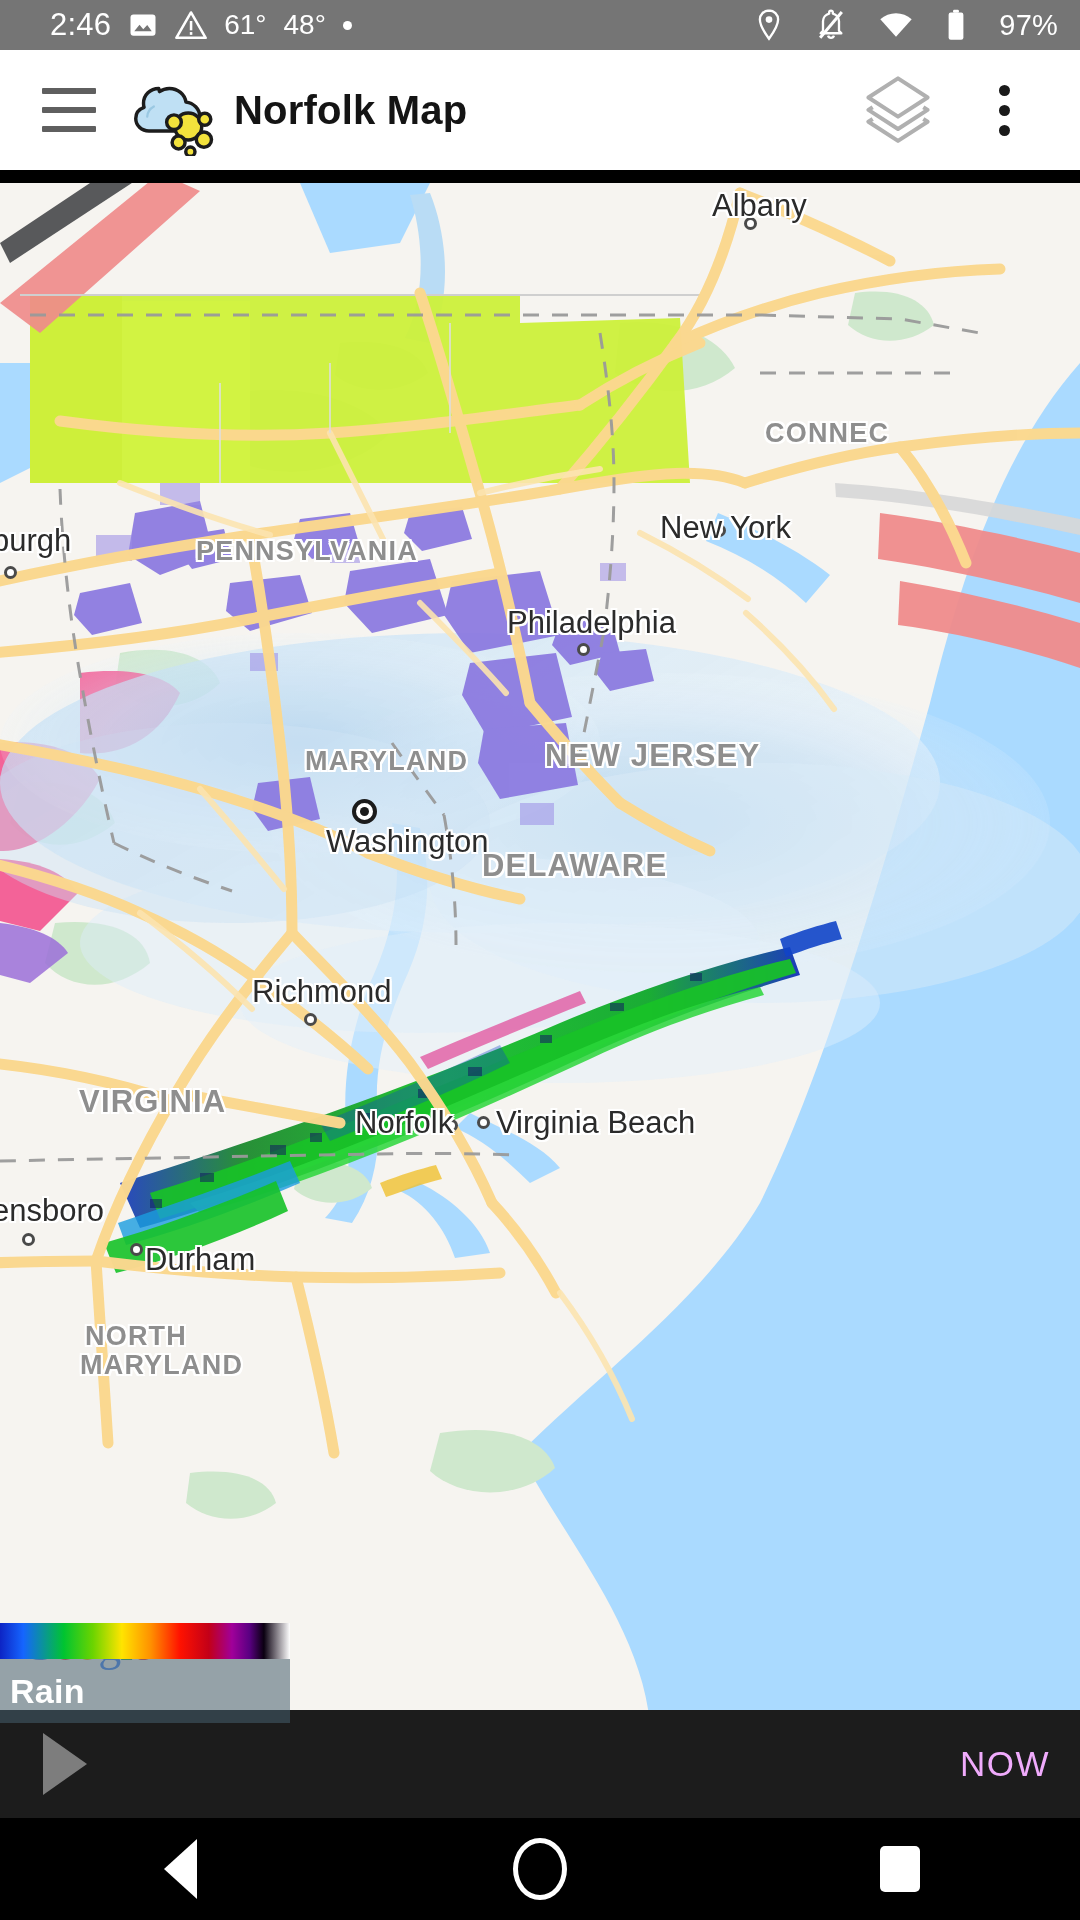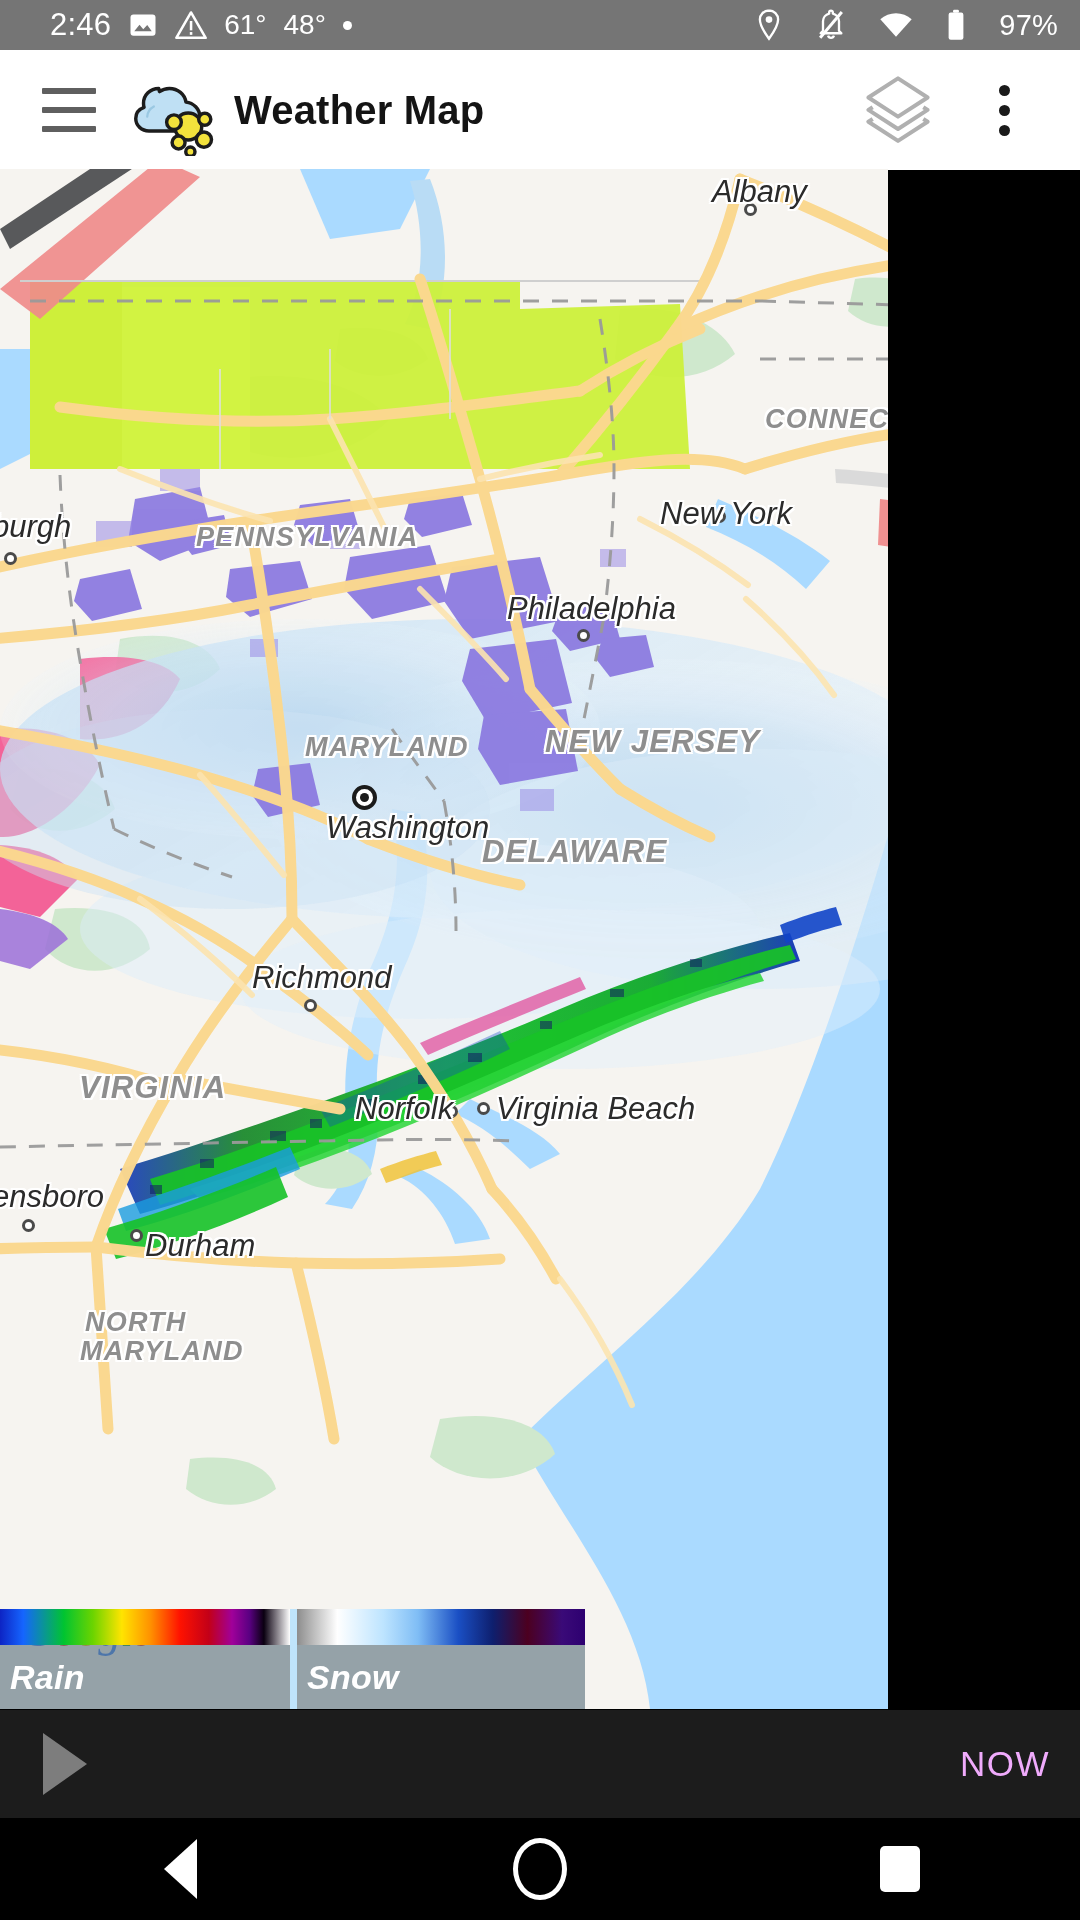--- a/index.html
+++ b/index.html
@@ -60,25 +60,24 @@
   .action-btn {
     width: 96px; height: 96px;
     display: flex; align-items: center; justify-content: center;
     cursor: pointer;
   }
   .overflow-dots { width: 48px; height: 96px; display:flex; flex-direction:column; align-items:center; justify-content:center; gap: 9px; }
   .overflow-dots i { display:block; width: 11px; height: 11px; border-radius: 50%; background: #1a1a1a; }
 
   
   .map {
-    position: absolute; top: 169px; left: 0;
-    width: 888px; height: 1540px;
+    position: absolute; top: 183px; left: 0;
+    width: 1080px; height: 1540px;
     overflow: hidden;
     background: #f6f4f0;
-    font-style: italic;
   }
   .map svg { display:block; position:absolute; top:0; left:0; }
 
   .city-label {
     position: absolute;
     font-family: "Liberation Sans", sans-serif;
     font-size: 31px;
     color: #2b2b2b;
     white-space: nowrap;
     text-shadow: -2px 0 #fff, 0 2px #fff, 2px 0 #fff, 0 -2px #fff,
@@ -282,21 +281,21 @@
       <path d="M20 17c-6 0-10.6 4.6-10.6 10.3 0 1 .1 1.9.4 2.8C6.1 31.4 4 34.4 4 37.9 4 42.8 8.1 46.6 13.2 46.6h24.4c6 0 10.9-4.5 10.9-10.1 0-5.2-4.2-9.5-9.6-10-.7-5.4-5.6-9.5-11.5-9.5-2.6 0-5 .8-6.9 2.2A11.6 11.6 0 0 0 20 17z" fill="#bfe0f4" stroke="#1c1c1c" stroke-width="2.4" stroke-linejoin="round"></path>
       <path d="M12 36.6c.2-3 2-5.6 4.6-7" fill="none" stroke="#9ac8e2" stroke-width="1.6" stroke-linecap="round"></path>
       <circle cx="40.5" cy="43.5" r="9.4" fill="#f3e23c" stroke="#1c1c1c" stroke-width="2.4"></circle>
       <circle cx="30.6" cy="40.5" r="5.1" fill="#f3e23c" stroke="#1c1c1c" stroke-width="2.4"></circle>
       <circle cx="52" cy="38.4" r="4.2" fill="#f3e23c" stroke="#1c1c1c" stroke-width="2.4"></circle>
       <circle cx="51.4" cy="52.6" r="5.3" fill="#f3e23c" stroke="#1c1c1c" stroke-width="2.4"></circle>
       <circle cx="33.8" cy="54.6" r="4.5" fill="#f3e23c" stroke="#1c1c1c" stroke-width="2.4"></circle>
       <circle cx="42" cy="61" r="3.2" fill="#f3e23c" stroke="#1c1c1c" stroke-width="2.4"></circle>
     </svg>
   </span>
-  <div class="app-title">Weather Map</div>
+  <div class="app-title">Norfolk Map</div>
   <div class="appbar-actions">
     <div class="action-btn">
       <span>
         <svg width="70" height="70" viewBox="0 0 26 26">
           <path d="M13 2 24 9.1 13 16.2 2 9.1z" fill="none" stroke="#b0b0b0" stroke-width="1.5" stroke-linejoin="round"></path>
           <path d="M3.6 12.7 2 13.7 13 20.8l11-7.1-1.6-1" fill="none" stroke="#b0b0b0" stroke-width="1.5" stroke-linejoin="round"></path>
           <path d="M3.6 17.1 2 18.1 13 25.2l11-7.1-1.6-1" fill="none" stroke="#b0b0b0" stroke-width="1.5" stroke-linejoin="round"></path>
         </svg>
       </span>
     </div>
@@ -536,26 +535,20 @@
     <b class="g1">G</b><b class="g2">o</b><b class="g3">o</b><b class="g4">g</b><b class="g5">l</b><b class="g6">e</b>
   </div>
 
   <div class="legend">
     <div class="legend-panel" style="width:290px;">
       <div class="legend-bar" style="background: linear-gradient(to right, rgb(13, 36, 196) 0%, rgb(21, 101, 255) 8%, rgb(0, 196, 49) 22%, rgb(107, 212, 0) 32%, rgb(255, 228, 0) 42%, rgb(255, 144, 0) 52%, rgb(255, 18, 0) 62%, rgb(195, 0, 24) 72%, rgb(160, 0, 154) 80%, rgb(90, 0, 130) 86%, rgb(10, 0, 16) 91%, rgb(255, 255, 255) 100%);"></div>
       <div class="legend-body">
         <span class="legend-name">Rain</span>
       </div>
     </div>
-    <div class="legend-panel" style="width:295px;">
-      <div class="legend-bar" style="background: linear-gradient(to right, rgb(141, 141, 141) 0%, rgb(255, 255, 255) 14%, rgb(189, 228, 255) 30%, rgb(127, 189, 245) 42%, rgb(26, 79, 196) 56%, rgb(14, 31, 110) 68%, rgb(76, 0, 32) 80%, rgb(58, 10, 120) 92%, rgb(45, 0, 112) 100%);"></div>
-      <div class="legend-body">
-        <span class="legend-name">Snow</span>
-      </div>
-    </div>
   </div>
 </div>
 
 <div class="playback">
   <div class="play-btn">
     <span class="play-tri"></span>
   </div>
   <div class="now-label">NOW</div>
 </div>
 

